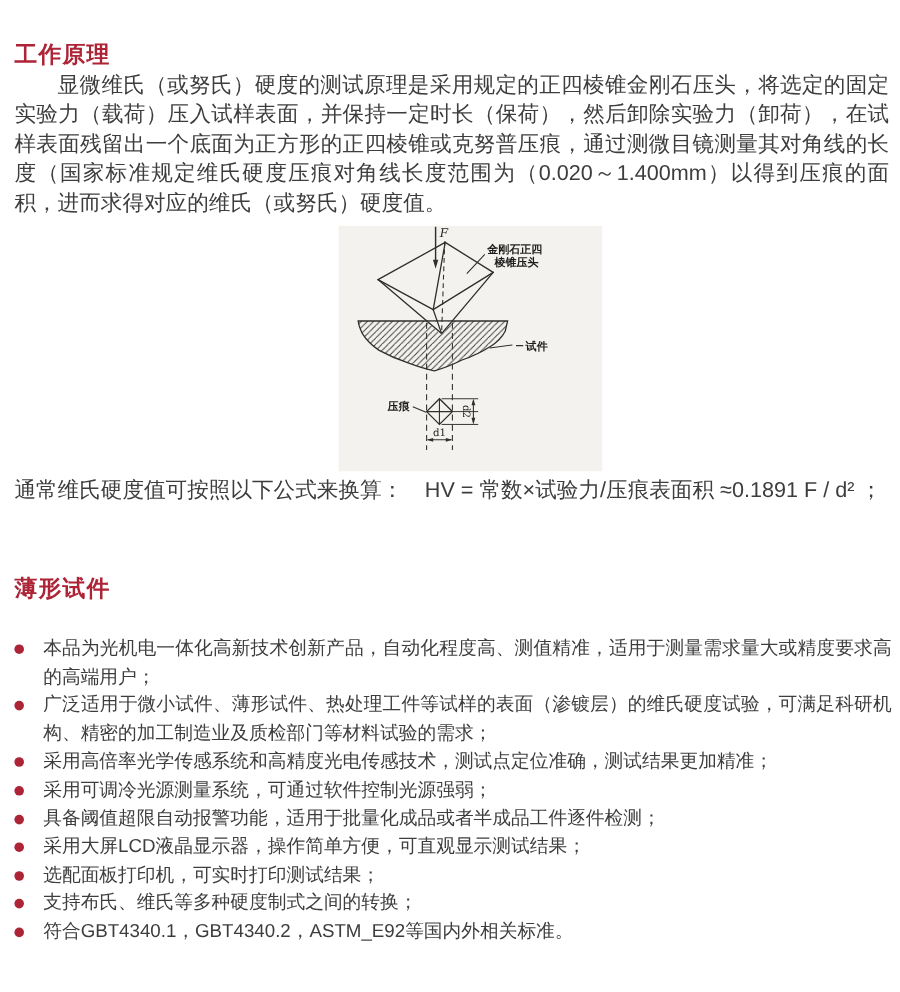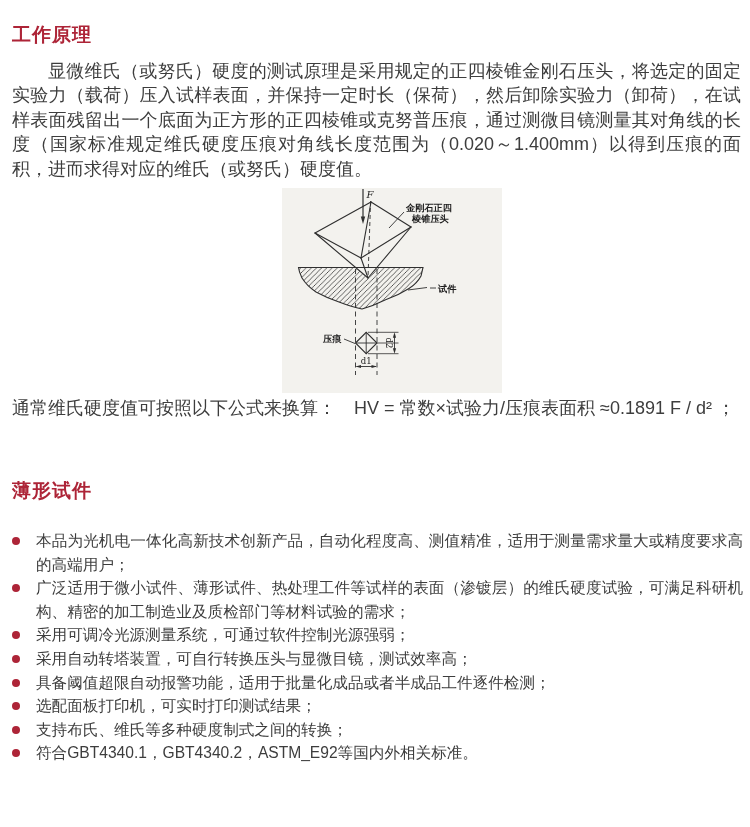--- a/index.html
+++ b/index.html
@@ -16,21 +16,21 @@
     overflow:hidden;
   }
   .sec-title {
     position:absolute;
     left:12px;
     font-size:19px;
     font-weight:bold;
     letter-spacing:1px;
     color:var(--accent, #ad2437);
   }
-  #h1 { top:22px;text-align:right; }
+  #h1 { top:33px;text-align:right; }
   #h2 { top:478px; }
   .body-text {
     color:var(--body-text, #3d3d3d);
     font-size:18px;
     line-height:24.4px;
     text-align:justify;
   }
   #para {
     position:absolute;
     left:12px;
@@ -164,21 +164,22 @@
 
   <div id="formula" class="body-text">
     <div class="fline">通常维氏硬度值可按照以下公式来换算：　HV = 常数×试验力/压痕表面积 ≈0.1891 F / d² ；</div>
   </div>
 
   <h2 id="h2" class="sec-title">薄形试件</h2>
 
   <ul id="features">
     <li>本品为光机电一体化高新技术创新产品，自动化程度高、测值精准，适用于测量需求量大或精度要求高的高端用户；</li>
     <li>广泛适用于微小试件、薄形试件、热处理工件等试样的表面（渗镀层）的维氏硬度试验，可满足科研机构、精密的加工制造业及质检部门等材料试验的需求；</li>
+    <li>采用高倍率光学传感系统和高精度光电传感技术，测试点定位准确，测试结果更加精准；</li>
     <li>采用可调冷光源测量系统，可通过软件控制光源强弱；</li>
-    <li>采用自动转塔装置，可自行转换压头与显微目镜，测试效率高；</li>
     <li>具备阈值超限自动报警功能，适用于批量化成品或者半成品工件逐件检测；</li>
+    <li>采用大屏LCD液晶显示器，操作简单方便，可直观显示测试结果；</li>
     <li>选配面板打印机，可实时打印测试结果；</li>
     <li>支持布氏、维氏等多种硬度制式之间的转换；</li>
     <li>符合GBT4340.1，GBT4340.2，ASTM_E92等国内外相关标准。</li>
   </ul>
 
 </div>
 
 </body></html>

